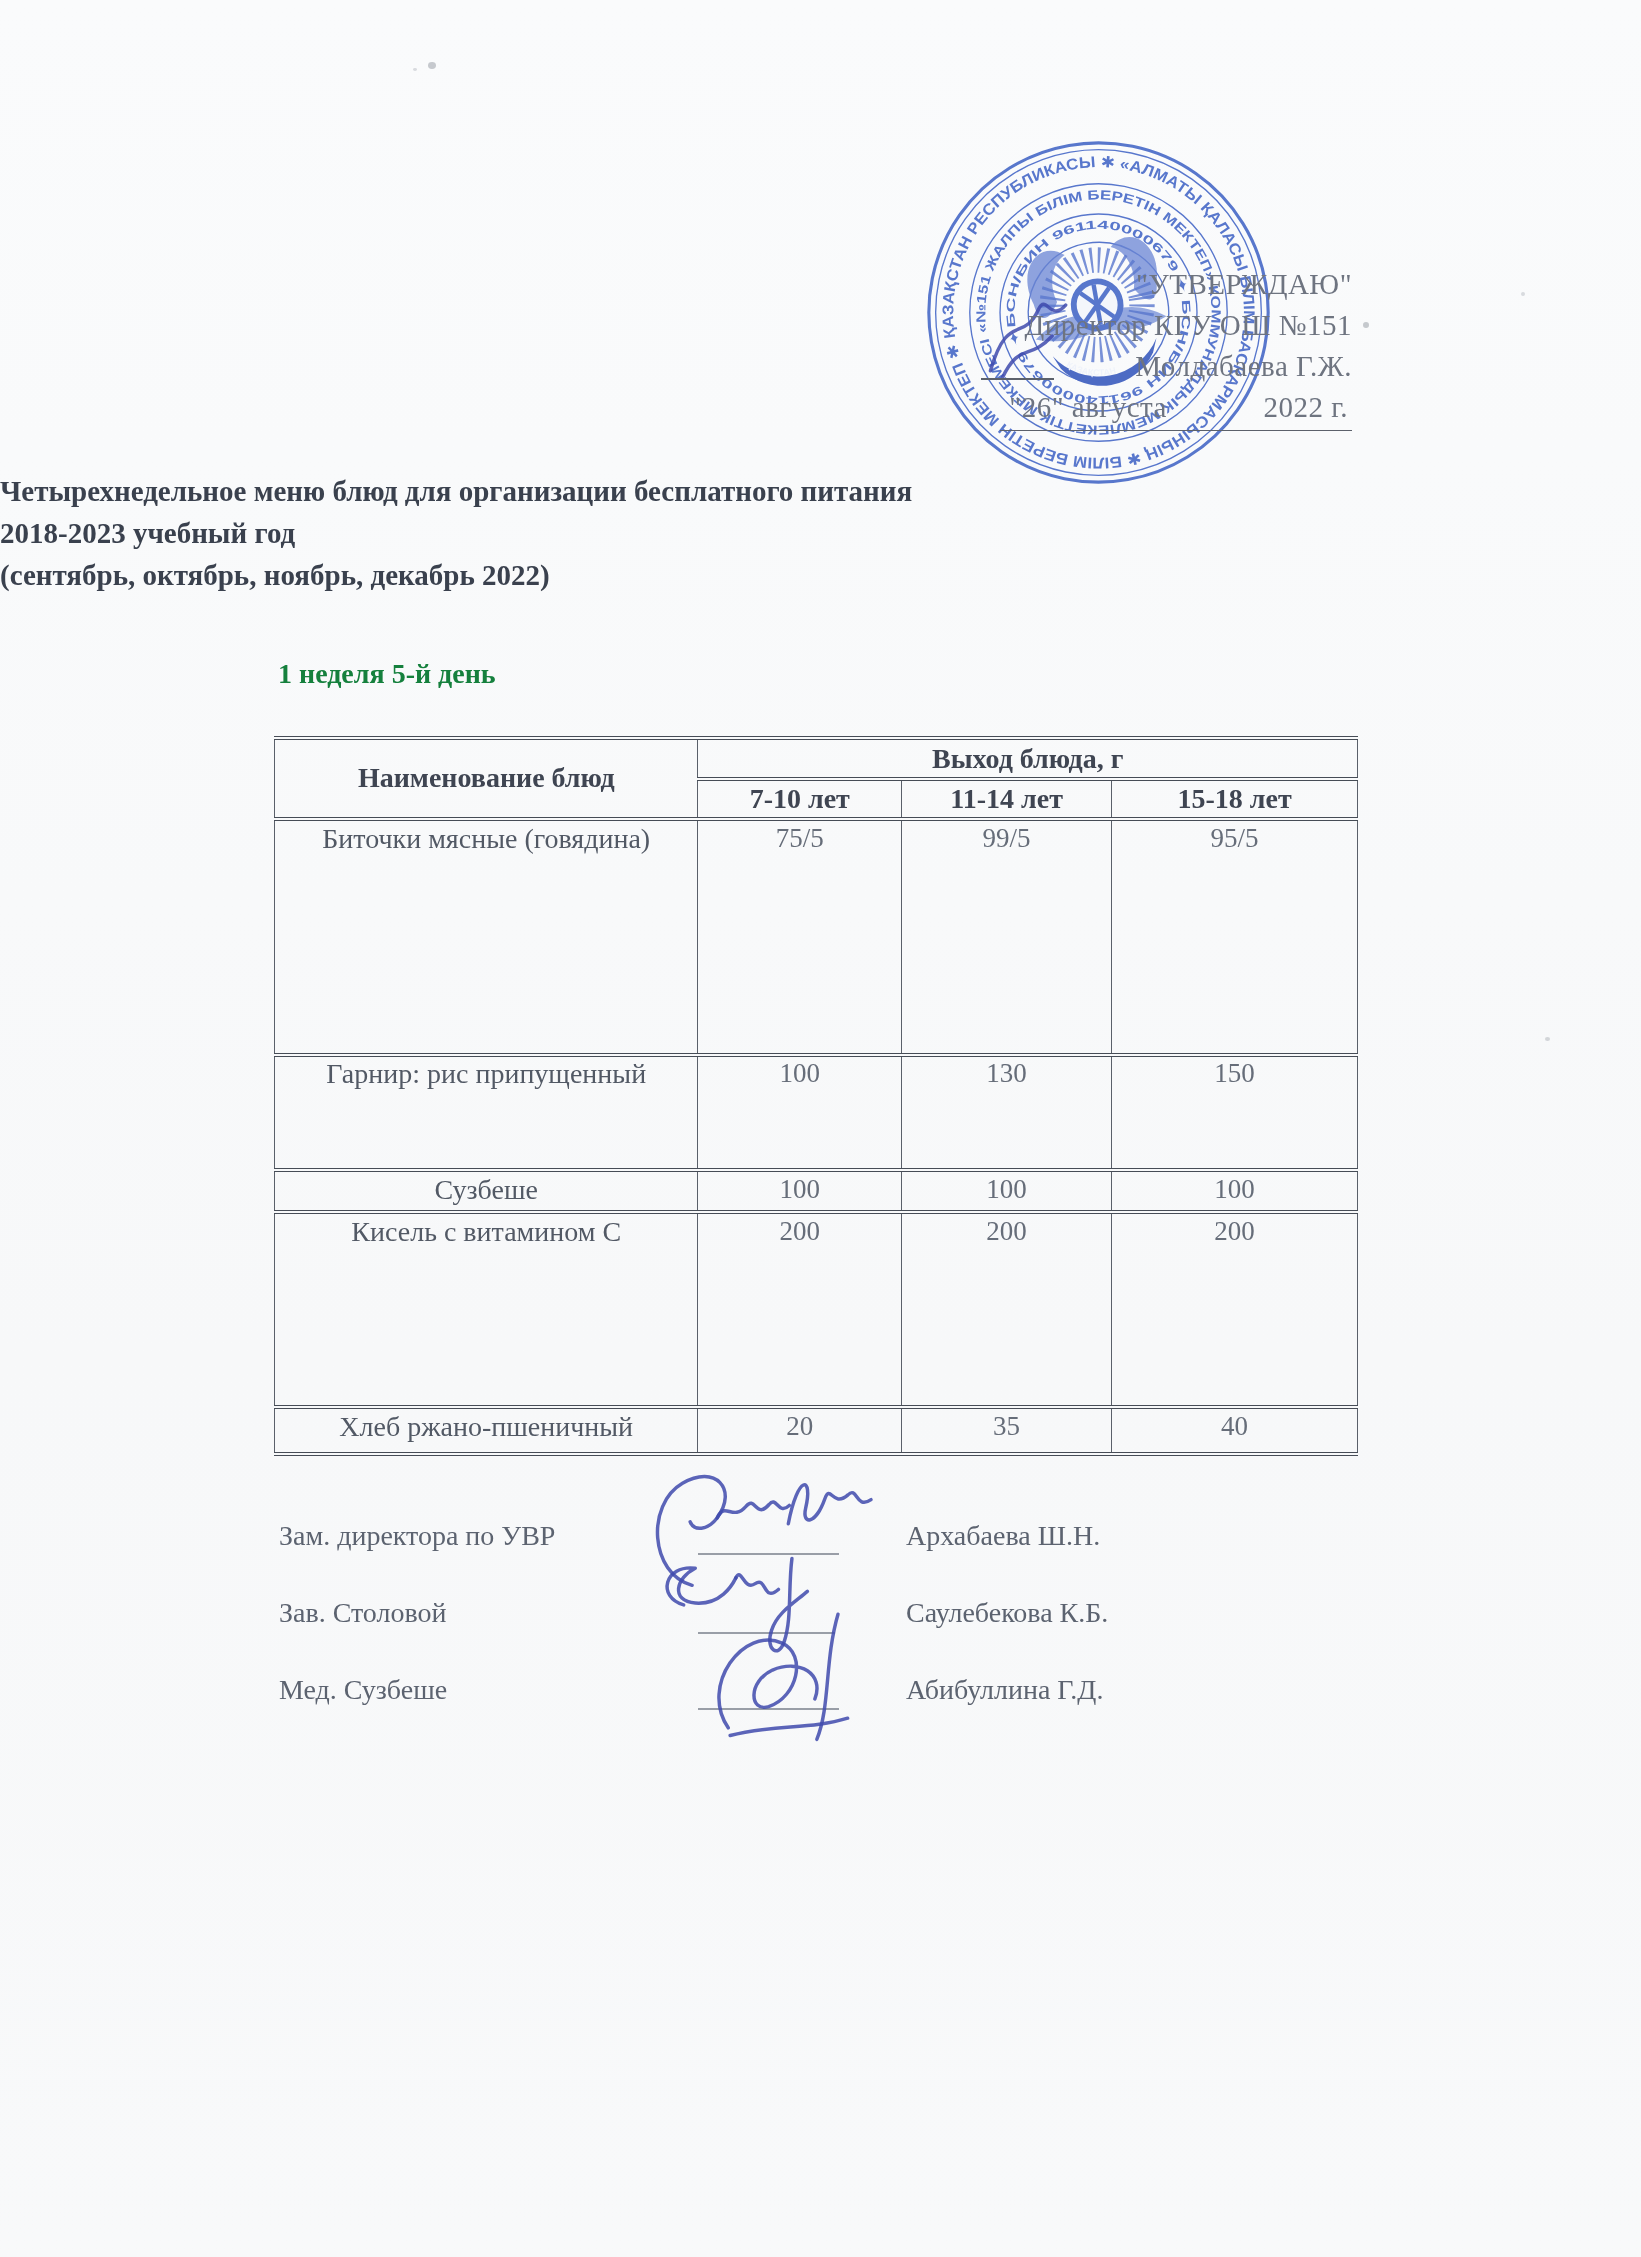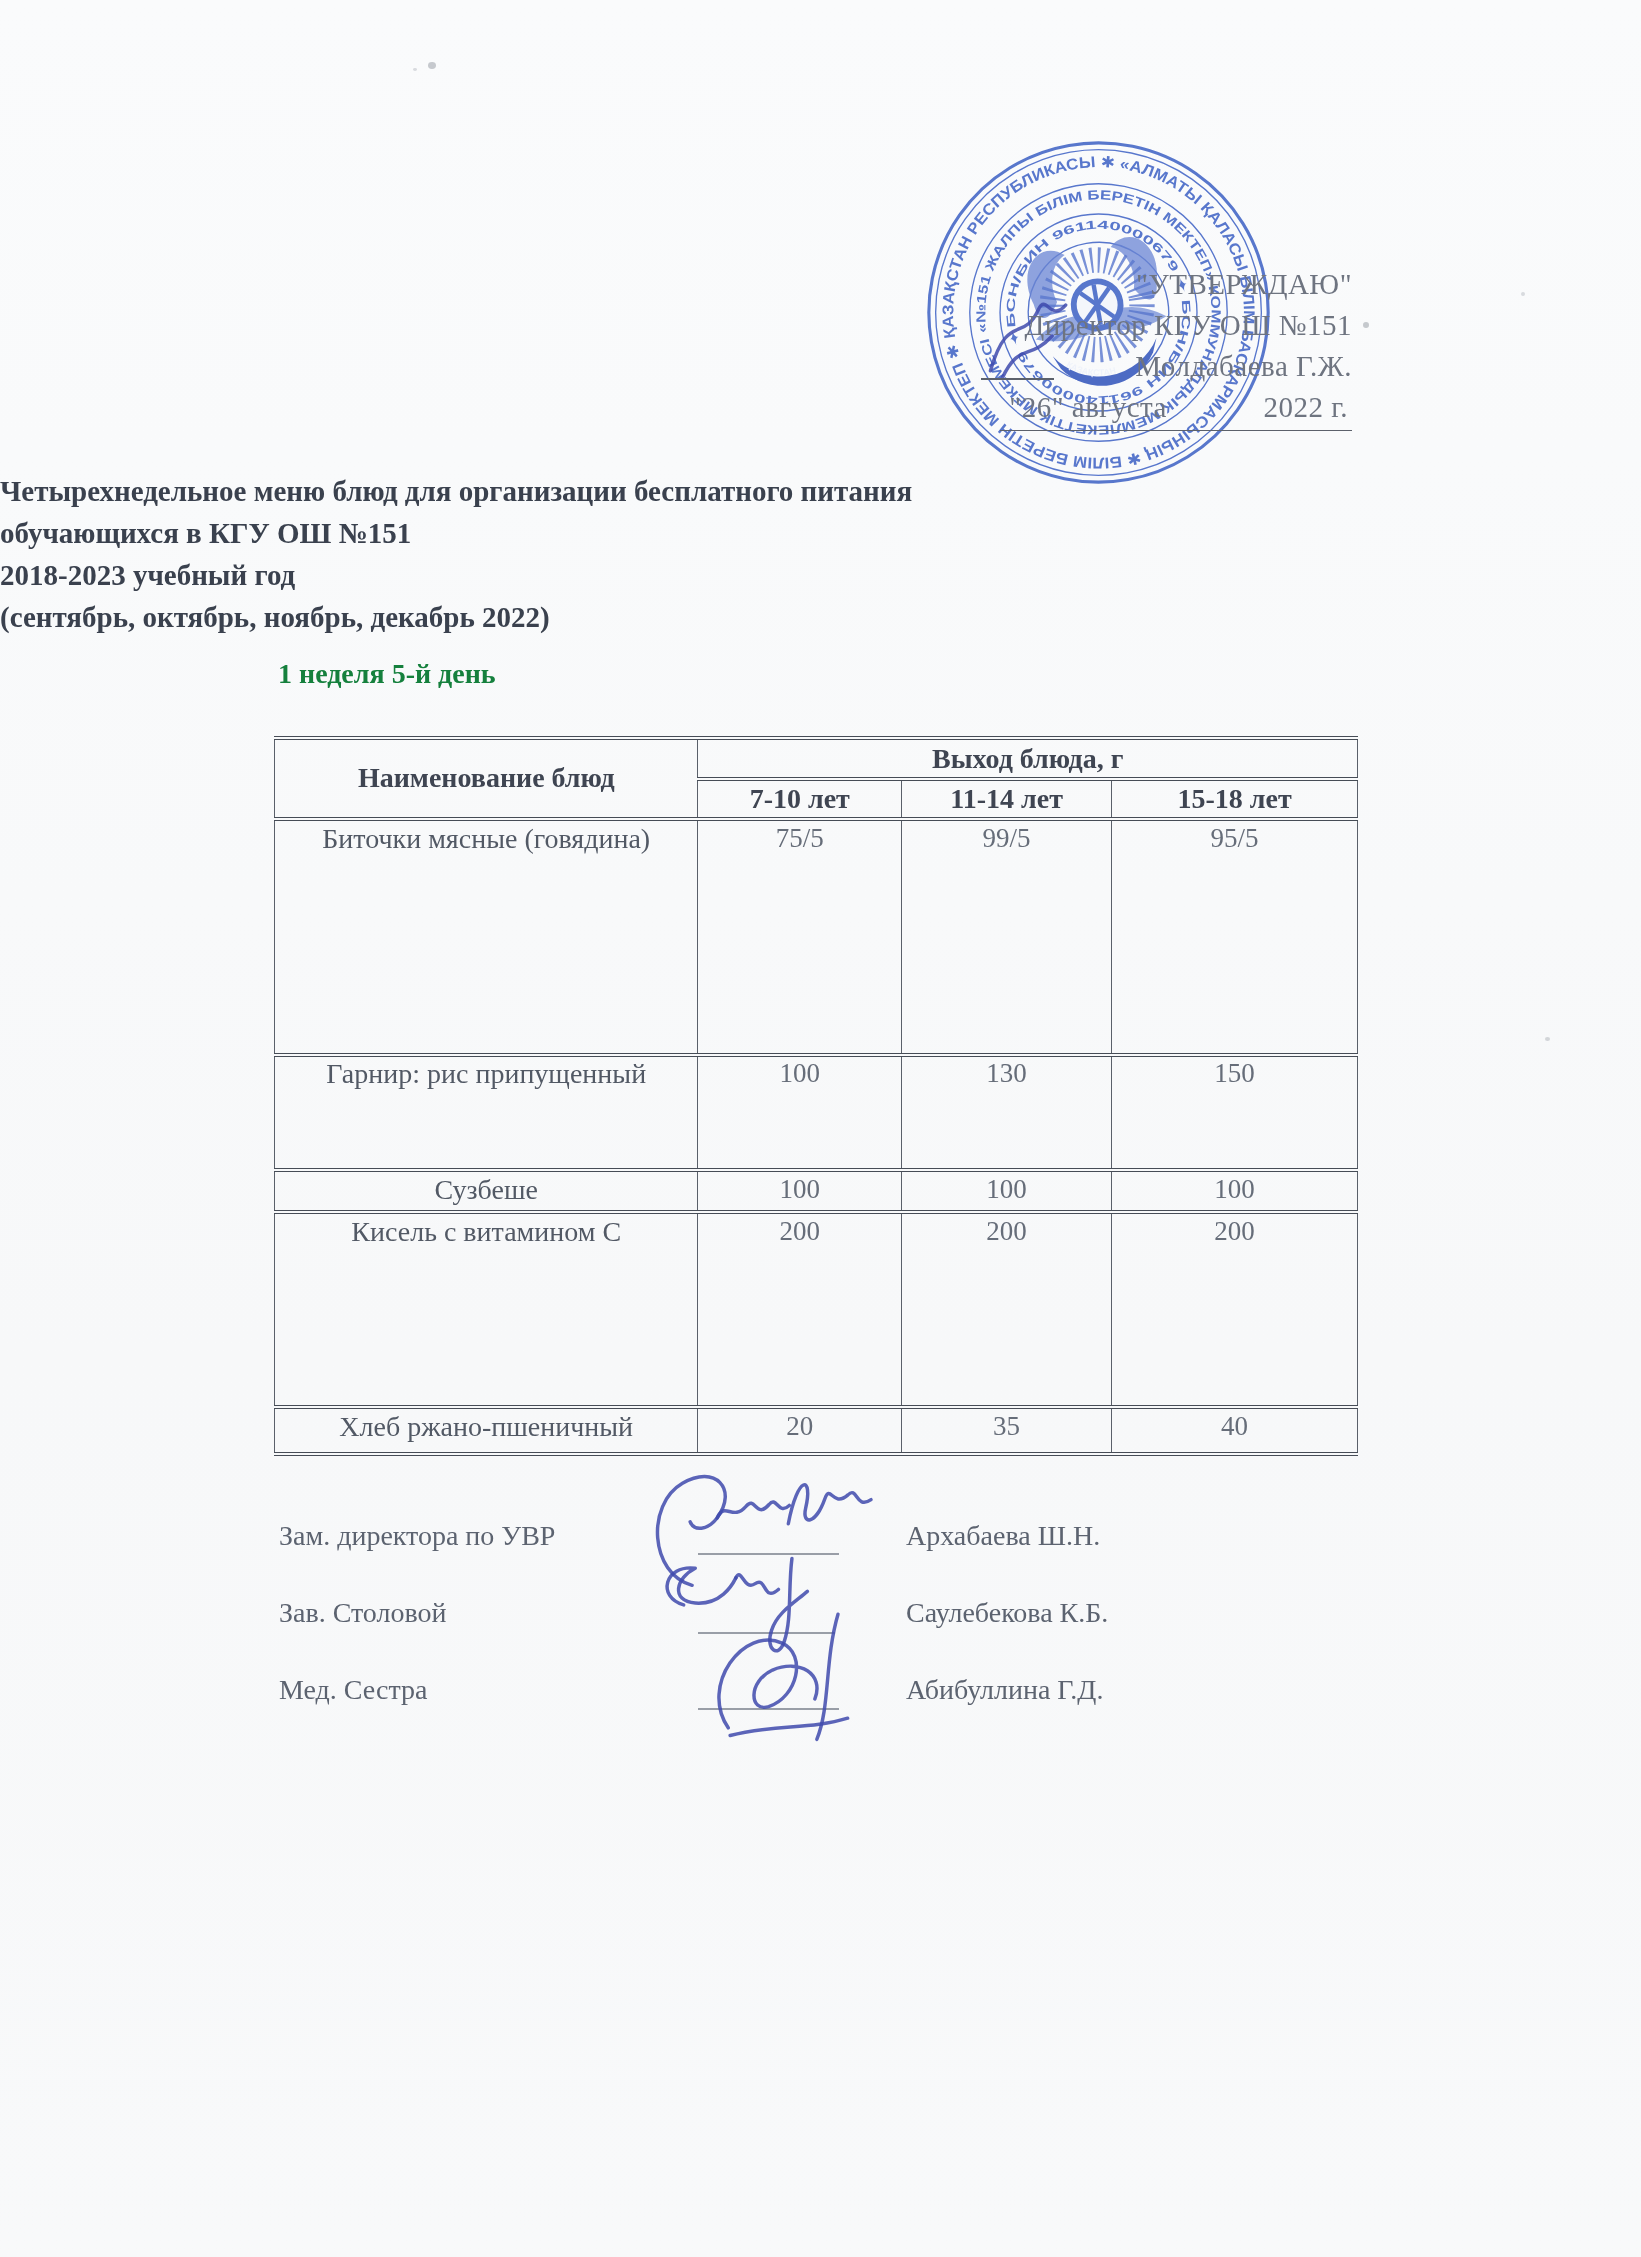--- a/index.html
+++ b/index.html
@@ -119,21 +119,20 @@
 
   <div class="approval">
     <div>"УТВЕРЖДАЮ"</div>
     <div>Директор КГУ ОШ №151</div>
     <div>Молдабаева Г.Ж.</div>
     <div class="date-line"><span class="date-underline"><span>"26" августа</span><span style="display:inline-block;width:81px;"></span><span>  2022 г.</span></span></div>
   </div>
 
   <div class="doc-title">
     <div>Четырехнедельное меню блюд для организации бесплатного питания</div>
-    <div>обучающихся в КГУ ОШ №151</div>
     <div>2018-2023 учебный год</div>
     <div>(сентябрь, октябрь, ноябрь, декабрь 2022)</div>
   </div>
 
   <div class="week-label">1 неделя 5-й день</div>
 
   <table class="menu">
     <colgroup>
         <col style="width:39.1%">
         <col style="width:18.8%">
@@ -194,21 +193,21 @@
 
   <div class="sig-role" style="top:1597px;">Зав. Столовой</div>
   <div class="sig-name" style="top:1597px;">Саулебекова К.Б.</div>
   <div class="sig-line" style="top:1632px;width:137px;"></div>
   <svg class="ink" style="left:645px;top:1541px;width:290px;height:124px;" viewBox="0 0 300 128">
     <path d="M40,66 C12,58 20,24 52,28 C32,38 26,62 52,64 C78,66 90,46 94,38"></path>
     <path d="M94,38 C100,26 102,52 114,44 C126,36 122,64 138,50"></path>
     <path d="M152,18 C148,50 152,80 144,104 C138,122 124,112 131,92 C137,74 154,64 168,52"></path>
   </svg>
 
-  <div class="sig-role" style="top:1674px;">Мед. Сестра</div>
+  <div class="sig-role" style="top:1674px;">Мед. Сузбеше</div>
   <div class="sig-name" style="top:1674px;">Абибуллина Г.Д.</div>
   <div class="sig-line" style="top:1708px;width:141px;"></div>
   <svg class="ink" style="left:693px;top:1593px;width:290px;height:156px;" viewBox="0 0 300 162">
     <path d="M36,140 C6,96 52,34 92,52 C118,64 108,108 78,118 C58,124 56,92 82,80 C110,68 136,84 126,110"></path>
     <path d="M150,22 C136,70 142,118 128,152"></path>
     <path d="M38,148 C82,136 122,142 160,130"></path>
   </svg>
 
   <div class="speck" style="left:428px;top:62px;width:7.7px;height:6.8px;"></div>
   <div class="speck" style="left:413px;top:68px;width:3.9px;height:2.9px;opacity:.35;"></div>

